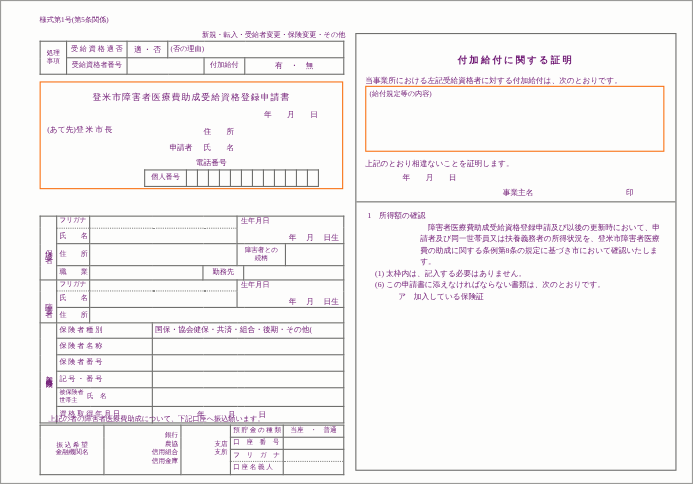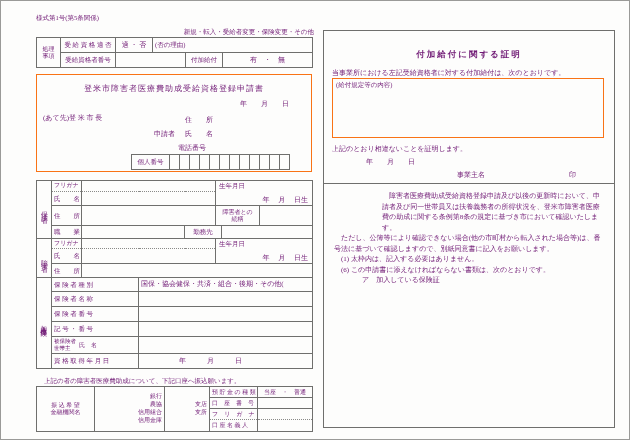--- a/index.html
+++ b/index.html
@@ -110,21 +110,21 @@
               <td></td>
               <td></td>
               <td></td>
               <td></td>
               <td></td>
         </tr>
       </tbody>
         </table>
     </div>
 
-    <table class="abs" style="left:0;top:168px;width:276px;">
+    <table class="abs" style="left:0;top:184px;width:276px;">
       <colgroup>
           <col style="width:15px">
           <col style="width:30px">
           <col style="width:57px">
           <col style="width:46px">
           <col style="width:31px">
           <col style="width:6px">
           <col style="width:38px">
           <col style="width:53px">
         </colgroup>
@@ -260,22 +260,22 @@
         <div class="abs tiny" style="left:3px;top:2px;">(給付規定等の内容)</div>
       </div>
       <div class="abs fs7" style="left:8px;top:113px;">上記のとおり相違ないことを証明します。</div>
       <div class="abs fs7" style="left:42px;top:126px;">年　　月　　日</div>
       <div class="abs fs7" style="left:133px;top:139px;">事業主名</div>
       <div class="abs fs7" style="left:245px;top:139px;">印</div>
 
       <div class="abs" style="left:0;right:0;top:152px;border-top:1px solid #6f6f6d;"></div>
 
       <div class="abs" style="left:10px;right:8px;top:160px;">
+        <div class="note-line">1　所得額の確認</div>
         <div class="note-line wrap" style="text-indent:7px;margin-left:48px;">障害者医療費助成受給資格登録申請及び以後の更新時において、申請者及び同一世帯員又は扶養義務者の所得状況を、登米市障害者医療費の助成に関する条例第8条の規定に基づき市において確認いたします。</div>
-        <div class="note-line wrap" style="text-indent:7px;">ただし、公簿等により確認できない場合(他の市町村から転入された場合等)は、番号法に基づいて確認しますので、別紙同意書に記入をお願いします。</div>
         <div class="note-line" style="padding-left:7px;">(1) 太枠内は、記入する必要はありません。</div>
         <div class="note-line wrap" style="padding-left:7px;">(6) この申請書に添えなければならない書類は、次のとおりです。</div>
         <div class="note-line" style="padding-left:28px;">ア　加入している保険証</div>
       </div>
     </div>
   </div>
 
 </div>
 
 </body></html>

